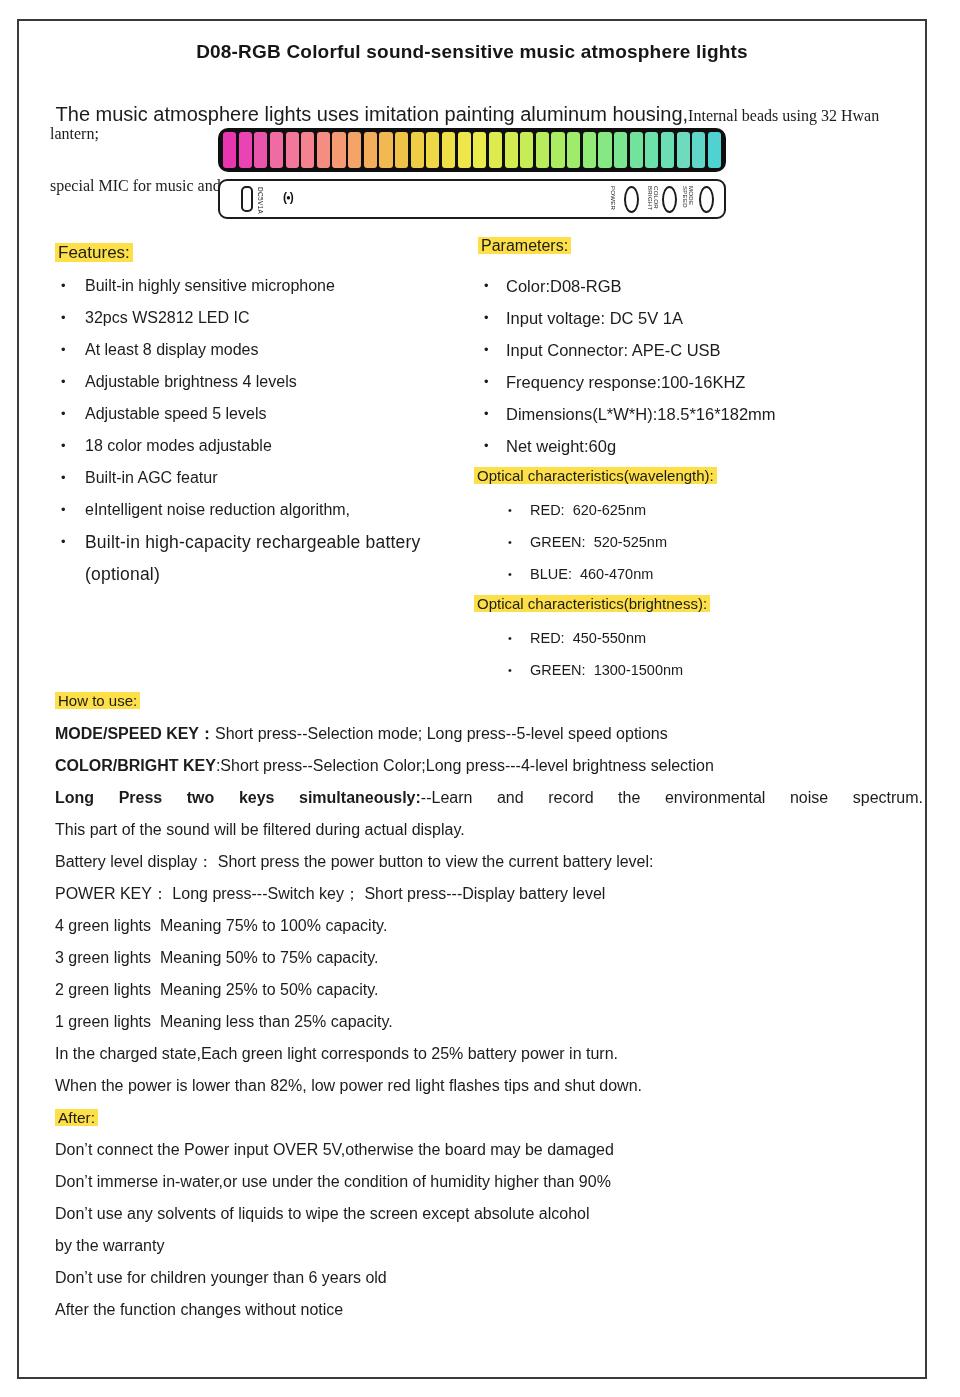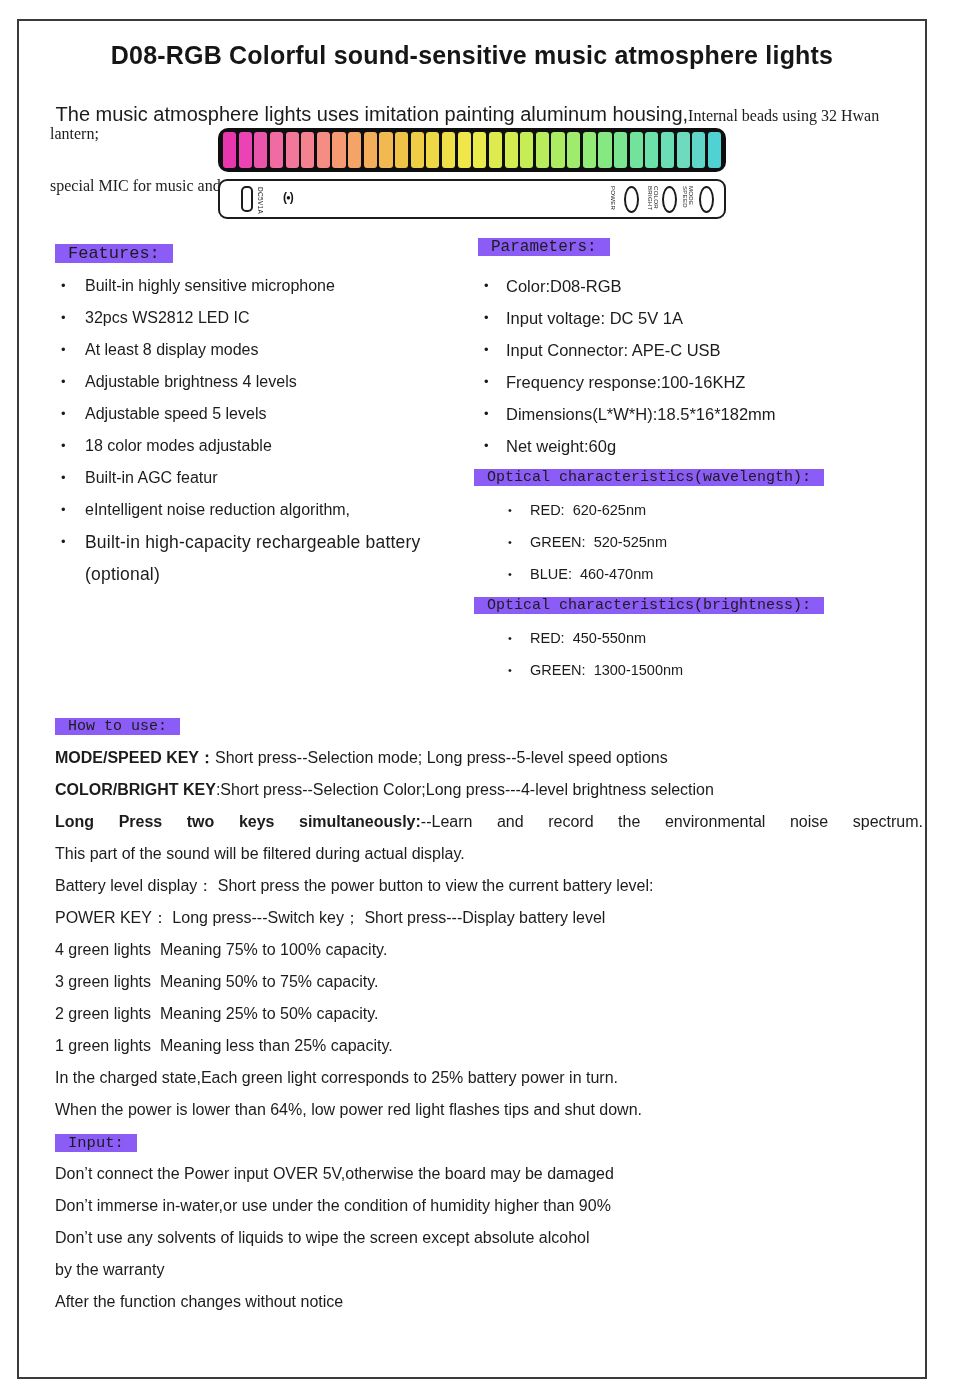--- a/index.html
+++ b/index.html
@@ -9,21 +9,21 @@
     font-family: "Liberation Sans", sans-serif;
     color: #1c1c1c;
     overflow: hidden;
   }
   .page-border {
     position: absolute; left: 17px; top: 19px; width: 910px; height: 1360px;
     border: 2px solid #3a3a3a; background: #fff;
   }
   .title {
     position: absolute; left: 0; top: 41px; width: 944px;
-    text-align: center; font-size: 25px; font-weight: bold; letter-spacing: 0.2px;
+    text-align: center; font-size: 19px; font-weight: bold; letter-spacing: 0.2px;
     color: #161616;
   }
   .desc { position: absolute; left: 50px; top: 71px; width: 860px; line-height: 17.5px; white-space: pre-wrap; }
   .desc .sans { font-size: 20px; }
   .desc .serif { font-family: "Liberation Serif", serif; font-size: 16px; }
 
   
   .ledbar {
     position: absolute; left: 218px; top: 128px; width: 508px; height: 44px;
     background: #0e0e0e; border-radius: 10px; padding: 4px 5px;
@@ -51,21 +51,21 @@
   .btn-label { position: absolute; top: 5px; height: 28px; font-size: 6px; line-height: 6.5px; }
   .oval {
     position: absolute; top: 5px; width: 15px; height: 27px;
     border: 2px solid #1c1c1c; border-radius: 50%;
     background: #fff;
   }
   .lbl-power { left: 389px; }  .oval-power { left: 404px; }
   .lbl-color { left: 426px; }  .oval-color { left: 442px; }
   .lbl-mode  { left: 461px; }  .oval-mode  { left: 479px; }
 
-  .hl { background: #8b5cf6; padding: 0 13px; font-family: Liberation Mono, monospace; }
+  .hl { background: #fde047; padding: 0 3px; }
 
   
   .features-head { position: absolute; left: 55px; top: 243px; font-size: 17px; }
   .features-list { position: absolute; left: 55px; top: 270px; width: 398px; list-style: none; }
   .features-list li { display: flex; line-height: 32px; font-size: 16px; }
   .features-list li.big { font-size: 17.5px; letter-spacing: 0.2px; }
   .bullet { flex: 0 0 30px; text-align: left; padding-left: 6px; font-size: 13px; }
   .li-text { flex: 1; white-space: pre-wrap; }
 
   
@@ -77,21 +77,21 @@
   .optw-head, .optb-head { position: absolute; left: 474px; font-size: 15px; }
   .optw-head { top: 467px; }
   .optb-head { top: 595px; border-radius: 8px; }
   .opt-list { position: absolute; left: 502px; width: 420px; list-style: none; }
   .optw-list { top: 494px; }
   .optb-list { top: 622px; }
   .opt-list li { display: flex; line-height: 32px; font-size: 14.5px; }
   .opt-list .bullet { flex: 0 0 28px; font-size: 11px; }
 
   
-  .howto { position: absolute; left: 55px; top: 688px; width: 868px; margin-top: 24px; }
+  .howto { position: absolute; left: 55px; top: 688px; width: 868px; }
   .howto-head { height: 30px; line-height: 26px; font-size: 15px; }
   .notice-head { height: 32px; line-height: 32px; font-size: 15.5px; }
   .line { line-height: 32px; font-size: 16px; white-space: pre-wrap; }
   .line b { font-weight: bold; }
   .line.spread { white-space: normal; text-align: justify; text-align-last: justify; }
 </style>
 </head>
 <body>
 
 <div class="page-border"></div>
@@ -263,21 +263,22 @@
   <div class="line"><b>COLOR/BRIGHT KEY</b><span>:Short press--Selection Color;Long press---4-level brightness selection</span></div>
   <div class="line spread"><b>Long Press two keys simultaneously:</b><span>--Learn and record the environmental noise spectrum.</span></div>
   <div class="line"><b></b><span>This part of the sound will be filtered during actual display.</span></div>
   <div class="line"><b></b><span>Battery level display： Short press the power button to view the current battery level:</span></div>
   <div class="line"><b></b><span>POWER KEY： Long press---Switch key； Short press---Display battery level</span></div>
   <div class="line"><b></b><span>4 green lights  Meaning 75% to 100% capacity.</span></div>
   <div class="line"><b></b><span>3 green lights  Meaning 50% to 75% capacity.</span></div>
   <div class="line"><b></b><span>2 green lights  Meaning 25% to 50% capacity.</span></div>
   <div class="line"><b></b><span>1 green lights  Meaning less than 25% capacity.</span></div>
   <div class="line"><b></b><span>In the charged state,Each green light corresponds to 25% battery power in turn.</span></div>
-  <div class="line"><b></b><span>When the power is lower than 64%, low power red light flashes tips and shut down.</span></div>
-
-  <div class="notice-head"><span class="hl">Input:</span></div>
+  <div class="line"><b></b><span>When the power is lower than 82%, low power red light flashes tips and shut down.</span></div>
+
+  <div class="notice-head"><span class="hl">After:</span></div>
   <div class="line">Don’t connect the Power input OVER 5V,otherwise the board may be damaged</div>
   <div class="line">Don’t immerse in-water,or use under the condition of humidity higher than 90%</div>
   <div class="line">Don’t use any solvents of liquids to wipe the screen except absolute alcohol</div>
   <div class="line">by the warranty</div>
+  <div class="line">Don’t use for children younger than 6 years old</div>
   <div class="line">After the function changes without notice</div>
 </div>
 
 </body></html>

